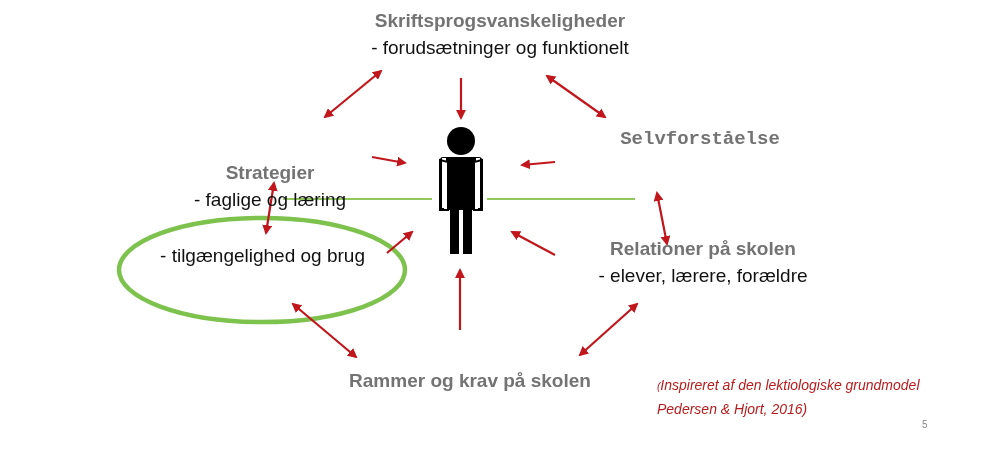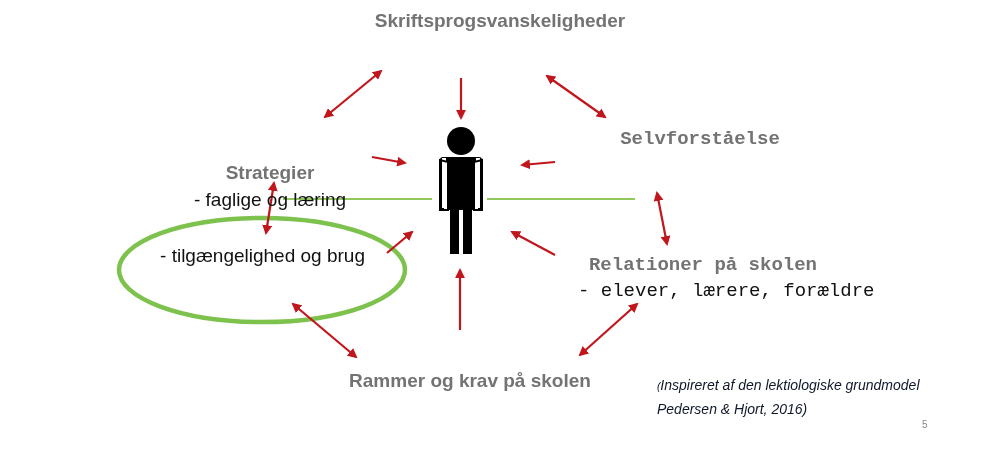--- a/index.html
+++ b/index.html
@@ -1,21 +1,21 @@
 <!DOCTYPE html>
 <html><head>
 <meta charset="utf-8">
 <style>
   html, body { margin: 0; padding: 0; background: #ffffff; }
   body { width: 996px; height: 450px; position: relative; overflow: hidden; font-family: "Liberation Sans", sans-serif; color: #111; }
   .node { position: absolute; text-align: center; white-space: nowrap; }
   .node .title { font-weight: bold; font-size: 19px; line-height: 26px; color: #737373; }
   .node .sub { font-size: 19px; line-height: 27px; color: #111; }
   svg.diagram { position: absolute; left: 0; top: 0; }
-  .citation { position: absolute; left: 657px; top: 374px; font-style: italic; font-size: 14px; line-height: 22px; color: #0f172a; }
+  .citation { position: absolute; left: 657px; top: 374px; font-style: italic; font-size: 14px; line-height: 22px; color: #b91c1c; }
   .citation .paren-small { font-size: 10px; }
   .page-num { position: absolute; left: 922px; top: 419px; font-size: 10px; color: #888; }
 </style>
 </head>
 <body>
 
 <svg class="diagram" width="996" height="450" viewBox="0 0 996 450">
   <defs>
     <marker id="ah" viewBox="0 0 10 10" refX="8" refY="5" markerWidth="4.5" markerHeight="4.5" orient="auto-start-reverse">
       <path d="M0,0 L10,5 L0,10 z" fill="#c0161c"></path>
@@ -51,36 +51,37 @@
     <line x1="547" y1="76" x2="605" y2="117" marker-start="url(#ah)" marker-end="url(#ah)"></line>
     <line x1="274" y1="183" x2="266" y2="233" marker-start="url(#ah)" marker-end="url(#ah)"></line>
     <line x1="657" y1="193" x2="667" y2="244" marker-start="url(#ah)" marker-end="url(#ah)"></line>
     <line x1="293" y1="304" x2="356" y2="357" marker-start="url(#ah)" marker-end="url(#ah)"></line>
     <line x1="637" y1="304" x2="580" y2="355" marker-start="url(#ah)" marker-end="url(#ah)"></line>
   </g>
 </svg>
 
 <div class="node" style="left:300px; top:8px; width:400px;">
   <div class="title">Skriftsprogsvanskeligheder</div>
+  <div class="sub">- forudsætninger  og funktionelt</div>
 </div>
 
 <div class="node" style="left:170px; top:120px; width:200px;margin-top:40px;">
   <div class="title">Strategier</div>
   <div class="sub">- faglige og læring</div>
 </div>
 
 <div class="node" style="left:580px; top:126px; width:240px;font-family:Liberation Mono, monospace;">
   <div class="title">Selvforståelse</div>
 </div>
 
 <div class="node" style="left:140px; top:242px; width:245px;">
   <div class="sub">- tilgængelighed og brug</div>
 </div>
 
-<div class="node" style="left:578px; top:252px; width:250px;font-family:Liberation Mono, monospace;">
+<div class="node" style="left:578px; top:236px; width:250px;">
   <div class="title">Relationer på skolen</div>
   <div class="sub">- elever, lærere, forældre</div>
 </div>
 
 <div class="node" style="left:320px; top:368px; width:300px;">
   <div class="title">Rammer og krav på skolen</div>
 </div>
 
 <div class="citation">
   <div><span class="paren-small">(</span><span>Inspireret af den lektiologiske grundmodel</span></div>

